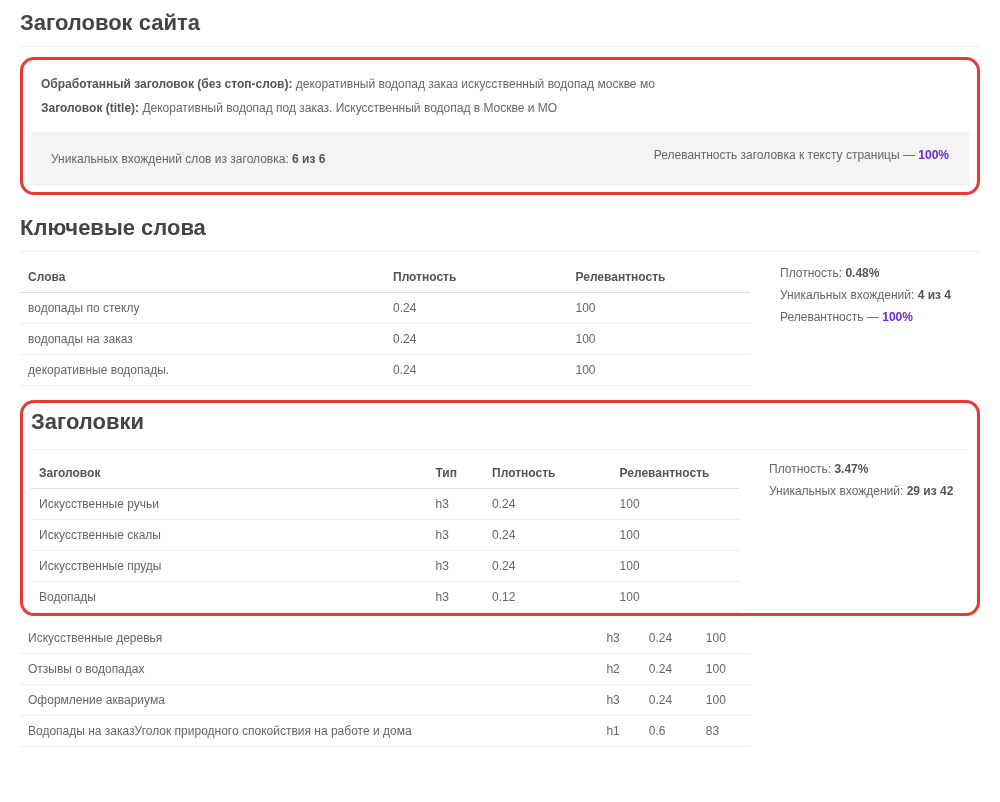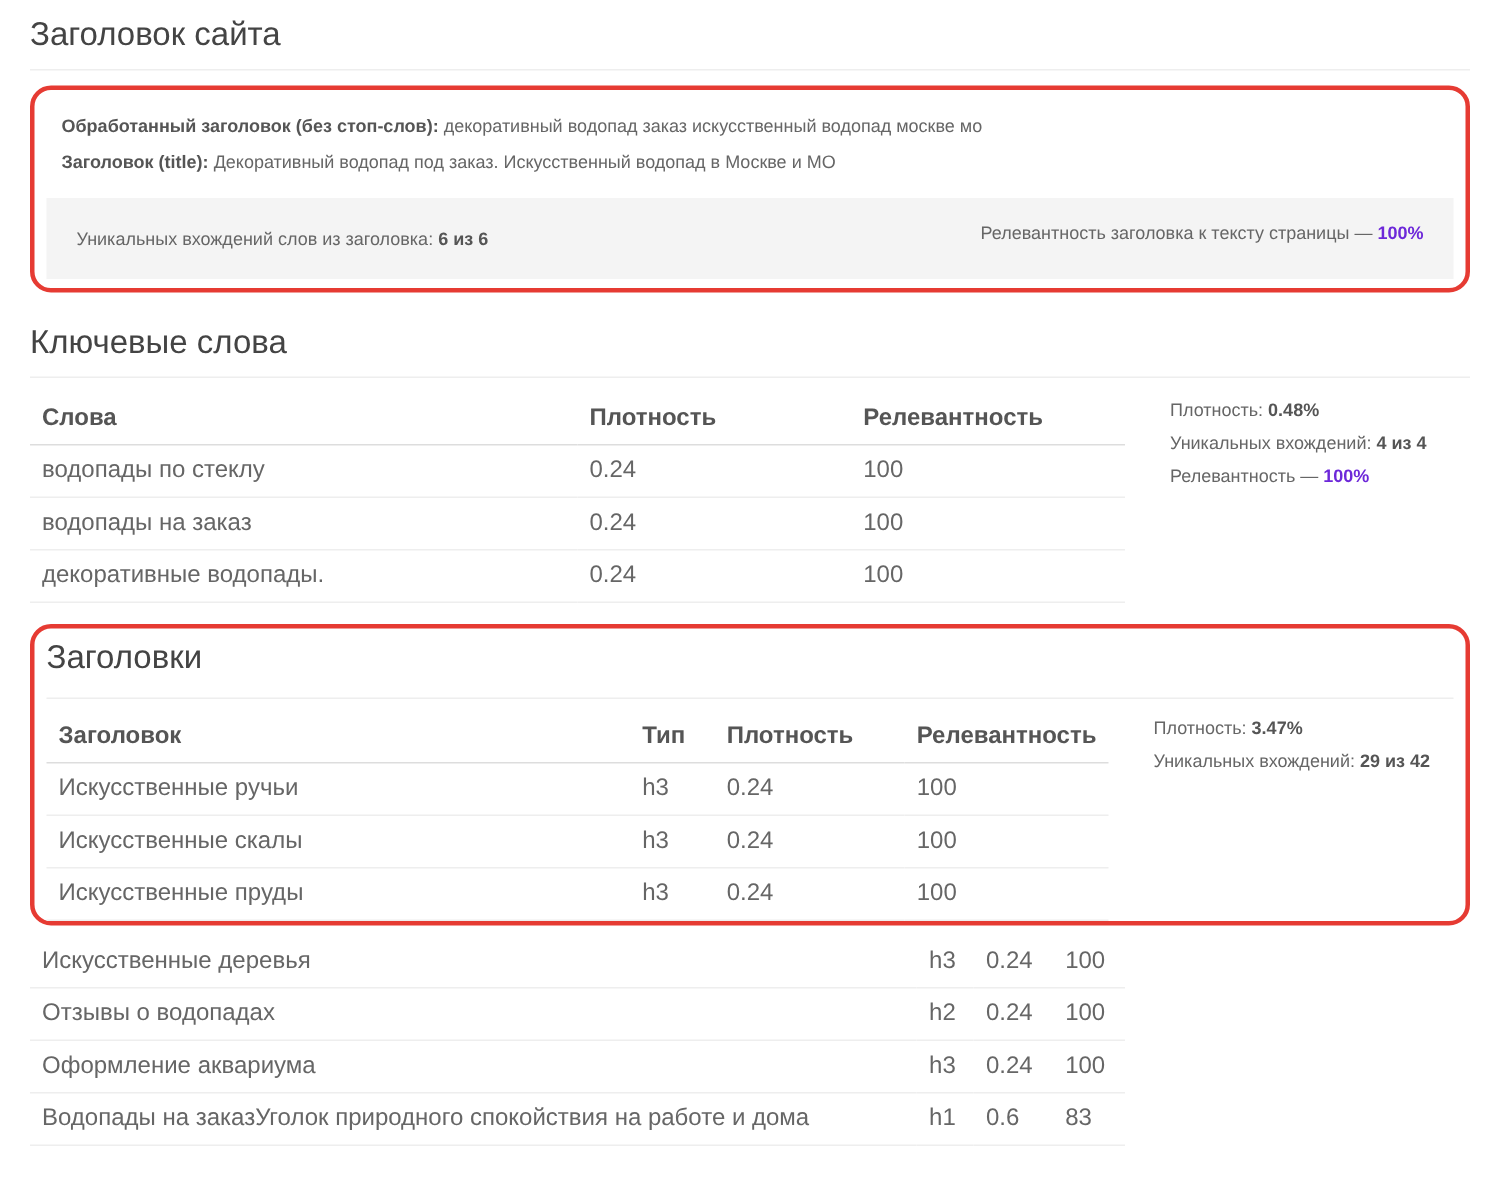--- a/index.html
+++ b/index.html
@@ -6,21 +6,21 @@
   body {
     font-family: Verdana, Tahoma, Arial, sans-serif;
     font-size: 12px;
     color: #555;
     background: #fff;
     padding: 0 20px 20px 20px;
     width: 1000px;
   }
   h2.section-title {
     font-size: 22px;
-    font-weight: normal;
+    font-weight: bold;
     color: #444;
     padding: 10px 0 10px 0;
     border-bottom: 1px solid #eee;
     margin-bottom: 10px;
   }
   .boxed {
     border: 3px solid #e63b33;
     border-radius: 14px;
     padding: 6px 8px 6px 8px;
     margin-bottom: 10px;
@@ -49,21 +49,21 @@
     display: flex;
     align-items: flex-start;
     gap: 30px;
   }
   .two-col .left { flex: 1; }
   .two-col .right { width: 200px; font-size: 12px; color:#666; }
   .two-col .right .stat { padding: 4px 0; }
   table {
     width: 100%;
     border-collapse: collapse;
-    font-size: 16px;
+    font-size: 12px;
     color:#555;
   }
   table th {
     text-align: left;
     font-weight: bold;
     padding: 8px 8px;
     border-bottom: 1px solid #ddd;
     color:#555;
   }
   table td {
@@ -191,20 +191,26 @@
                 <td>h3</td>
                 <td>0.24</td>
                 <td>100</td>
               </tr>
               <tr>
                 <td>Искусственные пруды</td>
                 <td>h3</td>
                 <td>0.24</td>
                 <td>100</td>
               </tr>
+              <tr>
+                <td>Водопады</td>
+                <td>h3</td>
+                <td>0.12</td>
+                <td>100</td>
+              </tr>
             </tbody>
         </table>
       </div>
       <div class="right">
         <div class="stat">
           <span>Плотность:</span>
           <span class="bold">3.47%</span>
         </div>
         <div class="stat">
           <span>Уникальных вхождений:</span>

